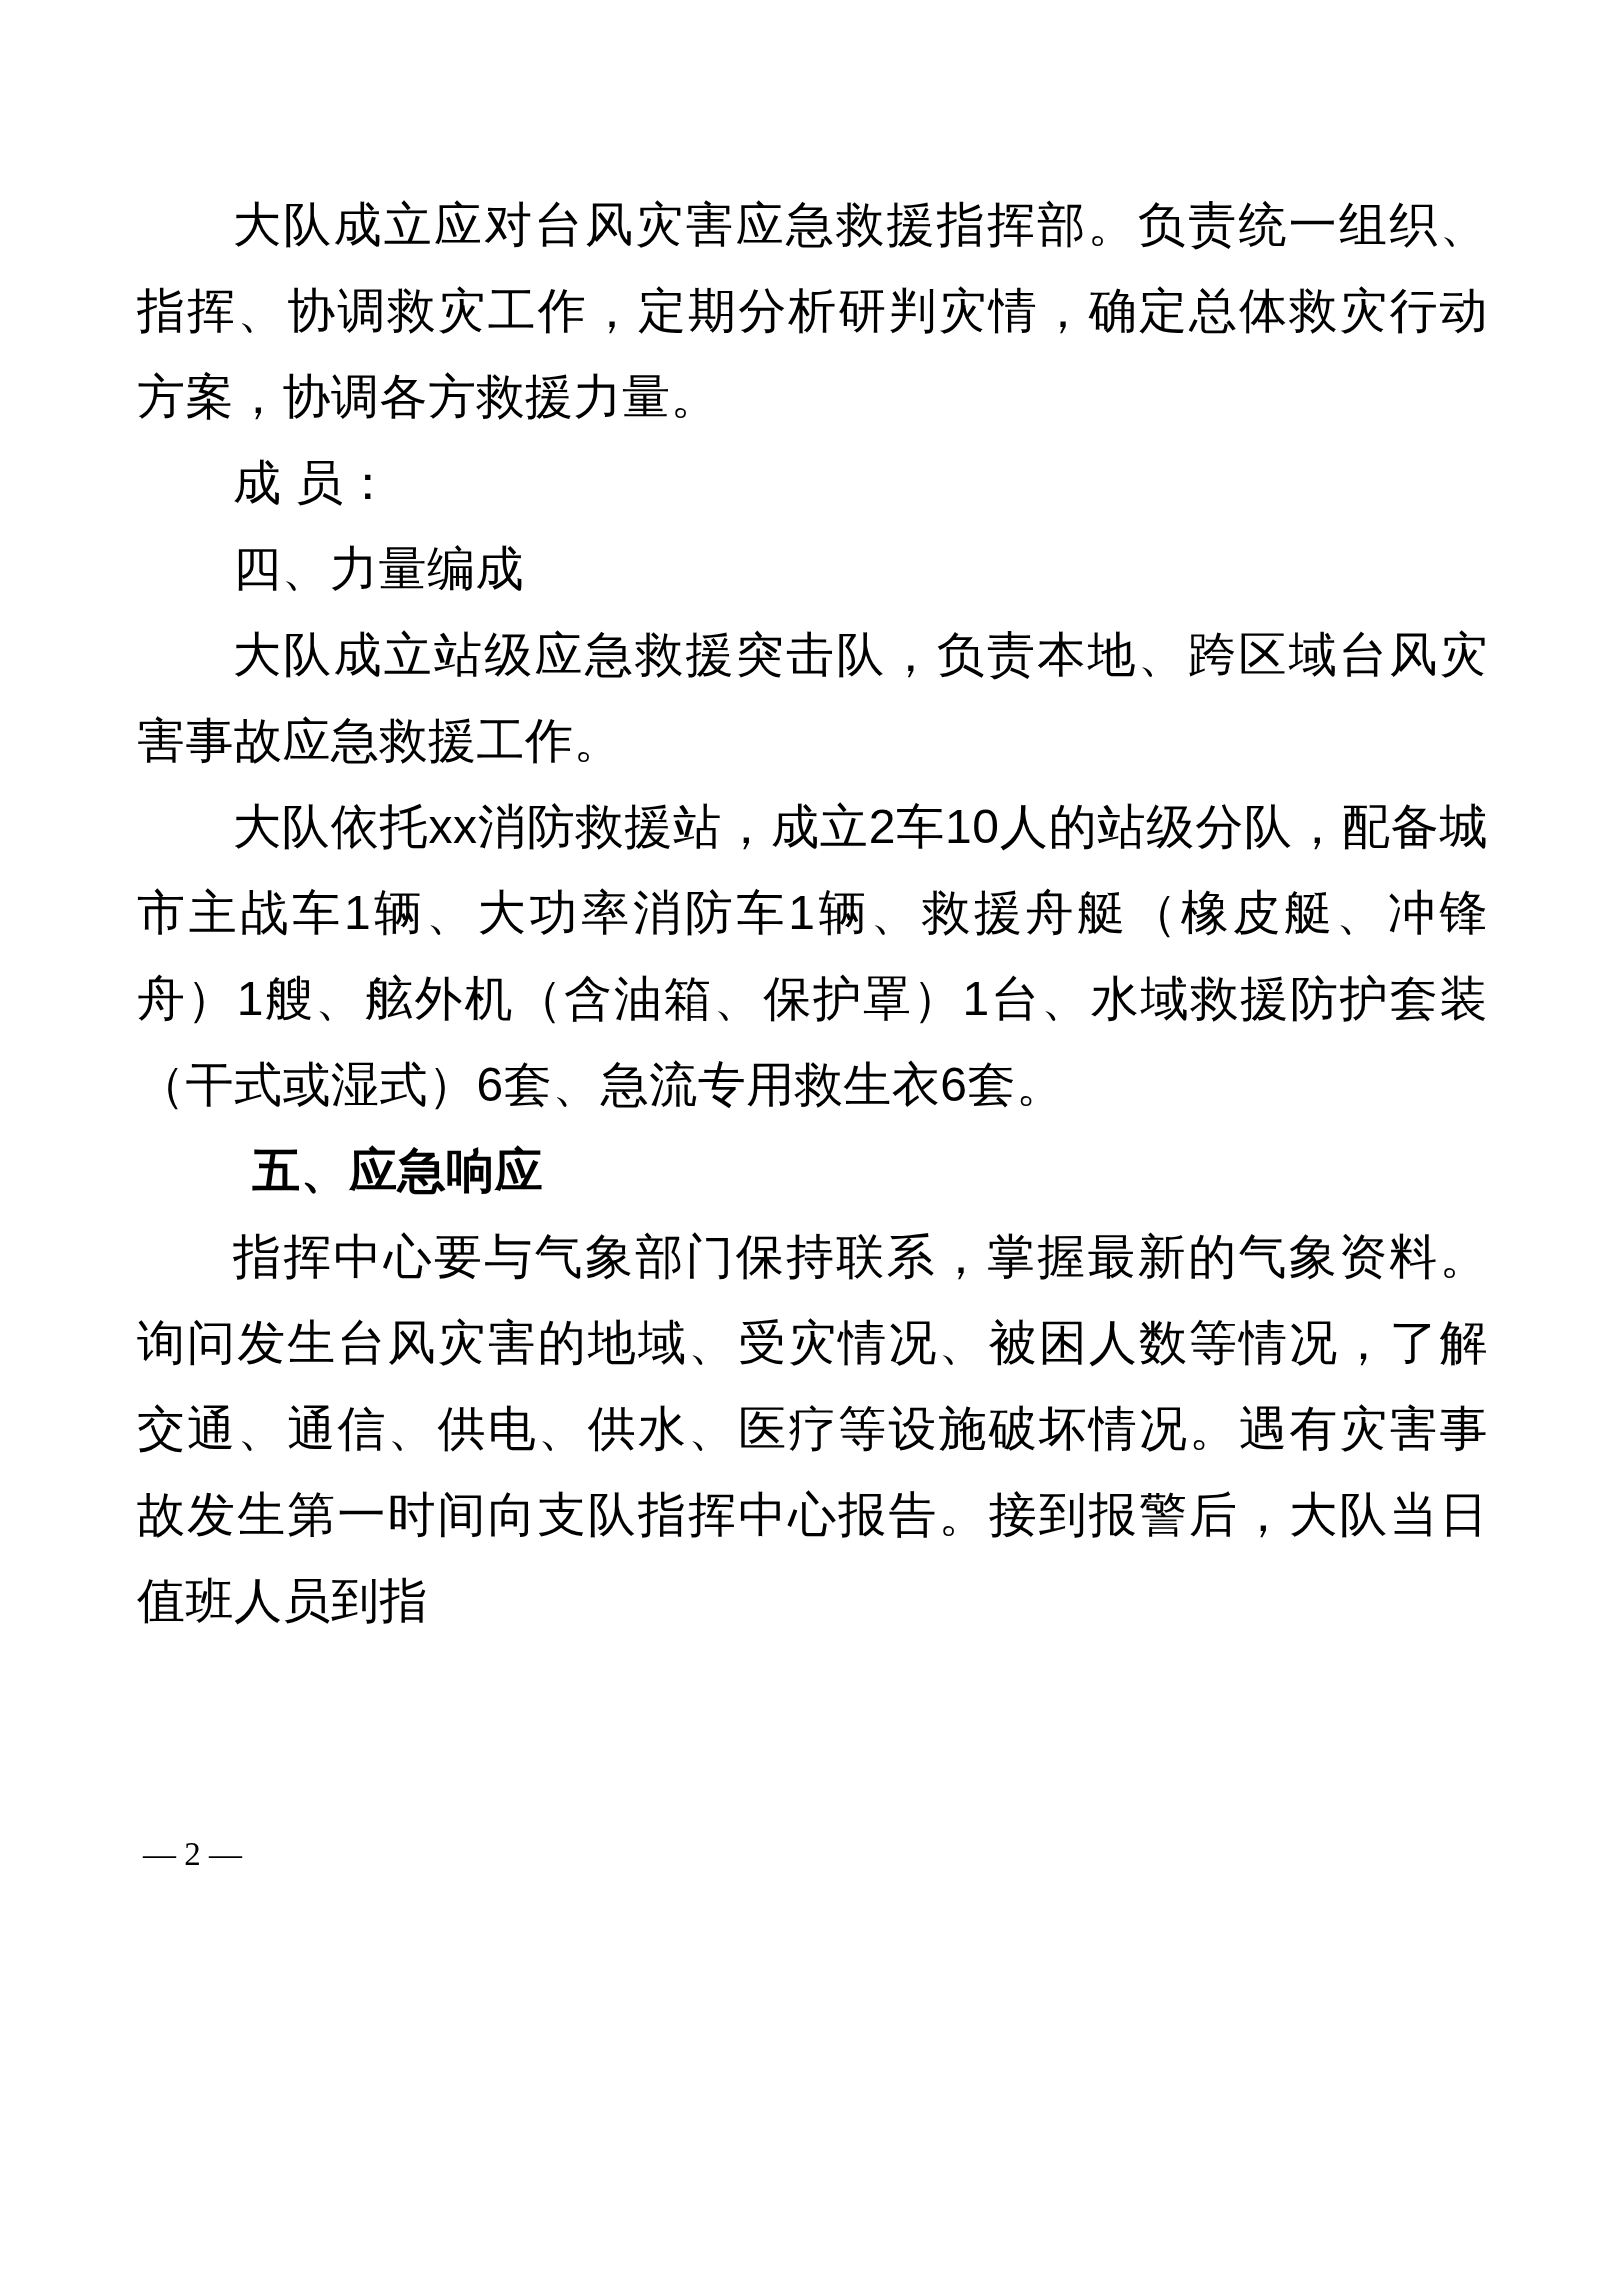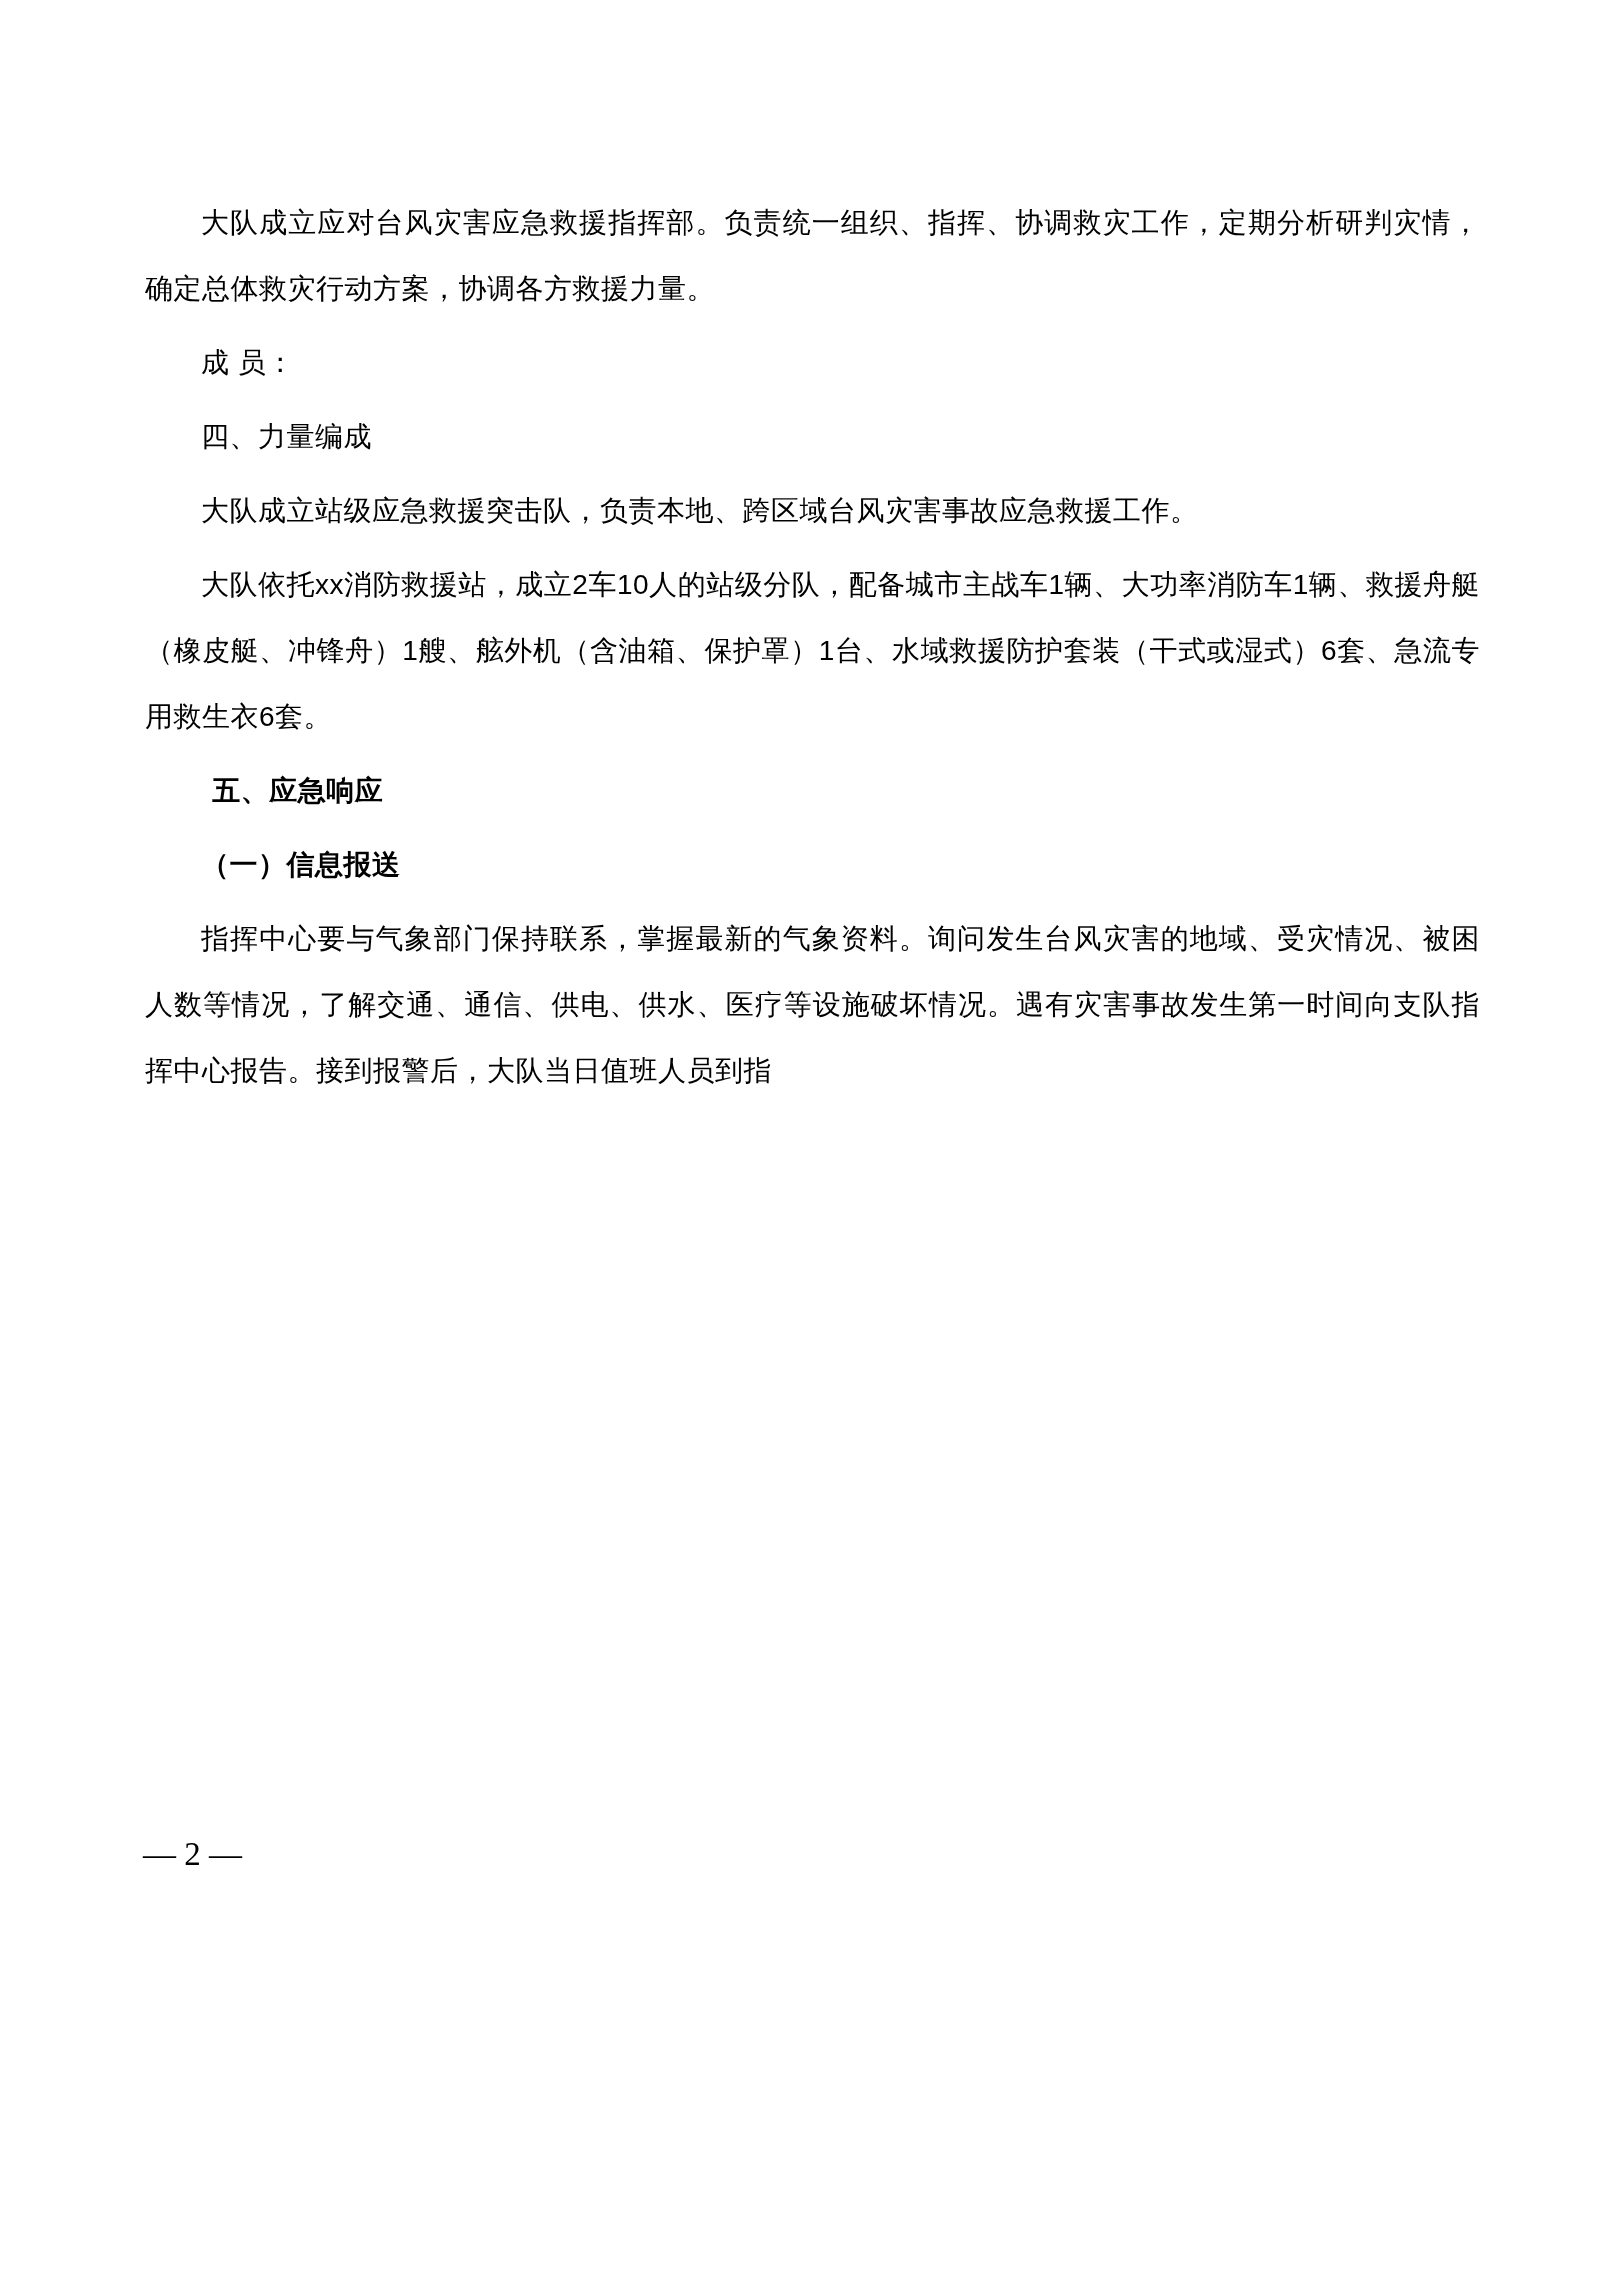--- a/index.html
+++ b/index.html
@@ -17,24 +17,24 @@
     font-family: "Liberation Sans", sans-serif;
     overflow: hidden;
   }
   .content {
     position: absolute;
     top: 182px;
     left: 137px;
     width: 1351px;
   }
   .content p {
-    margin: 8px;
+    margin: 0;
     padding: 0;
-    font-size: 28px;
-    line-height: 66px;
+    font-size: 48px;
+    line-height: 86px;
     text-indent: 2em;
     text-align: justify;
     text-justify: inter-ideograph;
     letter-spacing: 0.5px;
     word-break: break-all;
   }
   .content p.heading-1 {
     font-weight: normal;
   }
   .content p.heading-1-b {
@@ -58,18 +58,17 @@
 <body>
 
 <div class="page">
   <div class="content">
     <p class="body">大队成立应对台风灾害应急救援指挥部。负责统一组织、指挥、协调救灾工作，定期分析研判灾情，确定总体救灾行动方案，协调各方救援力量。</p>
     <p class="body">成 员：</p>
     <p class="heading-1">四、力量编成</p>
     <p class="body">大队成立站级应急救援突击队，负责本地、跨区域台风灾害事故应急救援工作。</p>
     <p class="body">大队依托xx消防救援站，成立2车10人的站级分队，配备城市主战车1辆、大功率消防车1辆、救援舟艇（橡皮艇、冲锋舟）1艘、舷外机（含油箱、保护罩）1台、水域救援防护套装（干式或湿式）6套、急流专用救生衣6套。</p>
     <p class="heading-1-b">五、应急响应</p>
-    <p class="heading-2">（一）信息报送</p>
     <p class="body">指挥中心要与气象部门保持联系，掌握最新的气象资料。询问发生台风灾害的地域、受灾情况、被困人数等情况，了解交通、通信、供电、供水、医疗等设施破坏情况。遇有灾害事故发生第一时间向支队指挥中心报告。接到报警后，大队当日值班人员到指</p>
   </div>
   <div class="footer">— 2 —</div>
 </div>
 
 
 </body></html>

